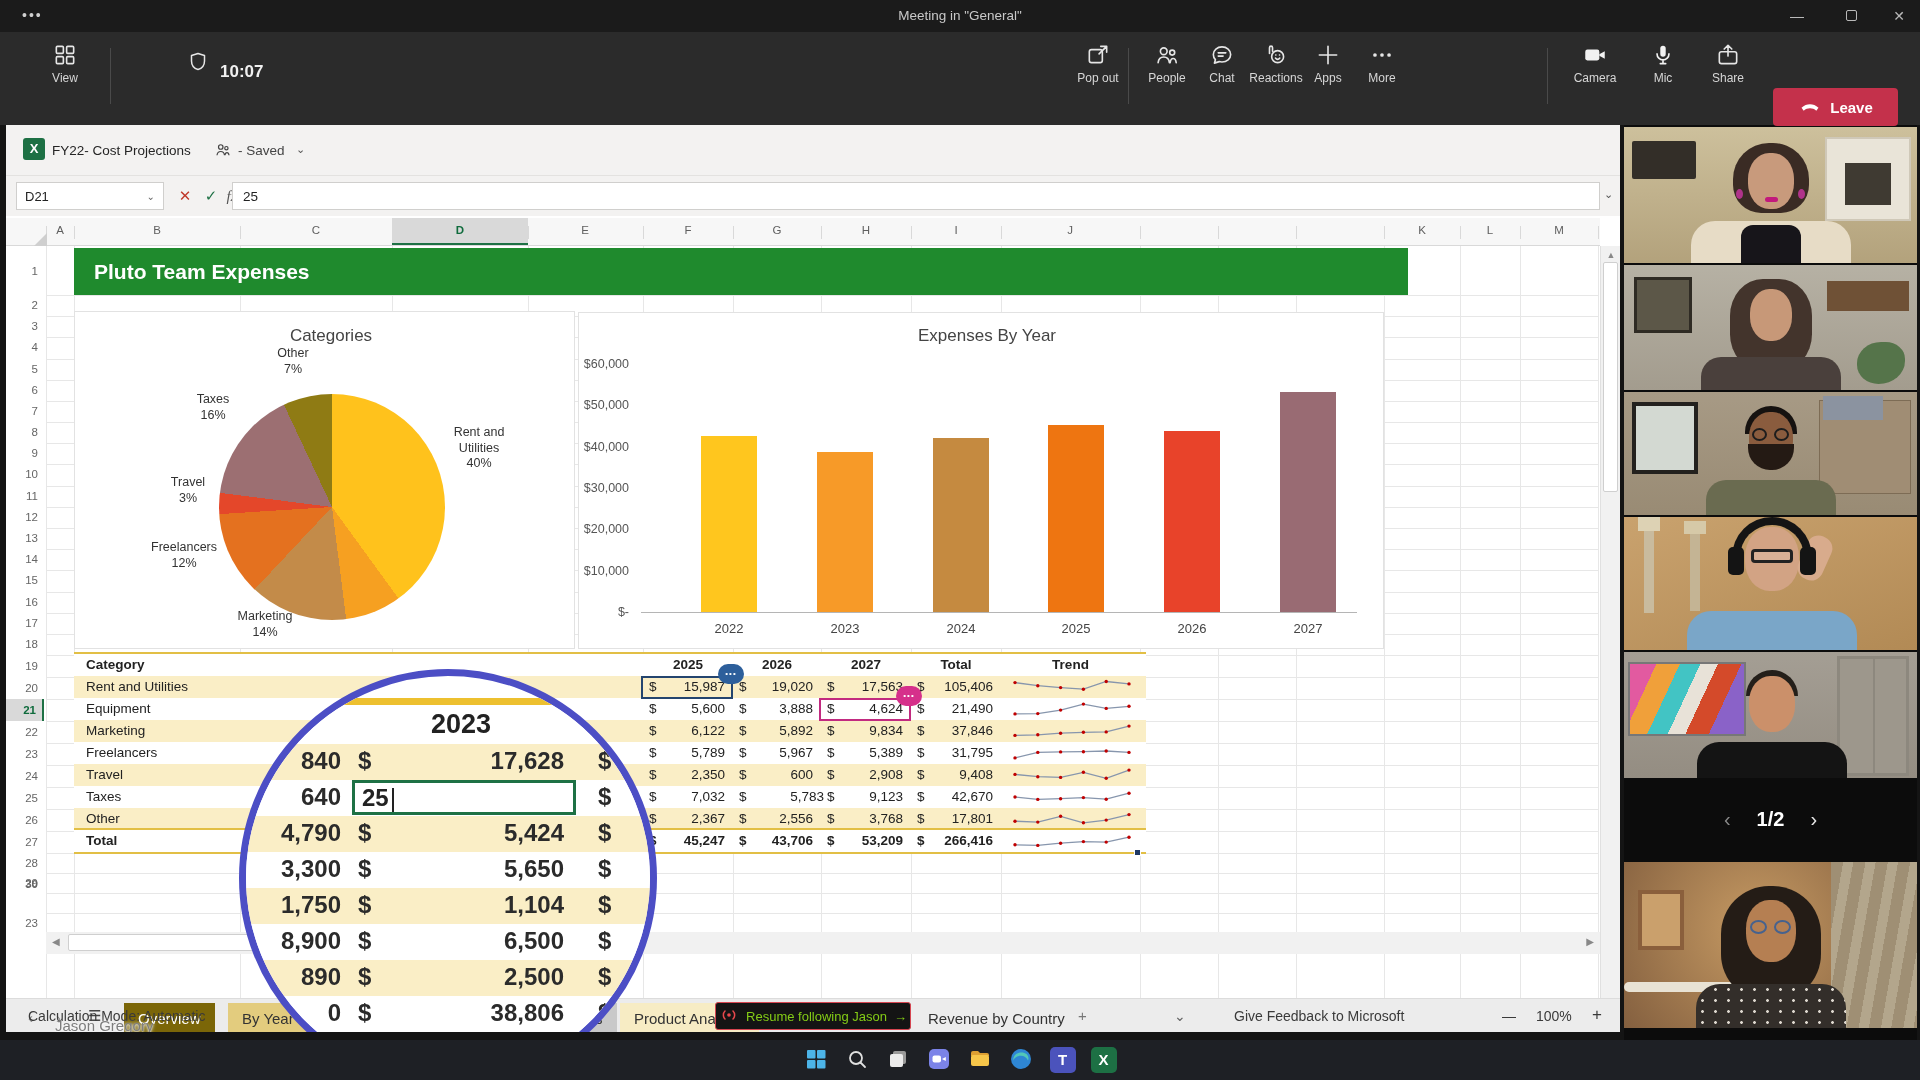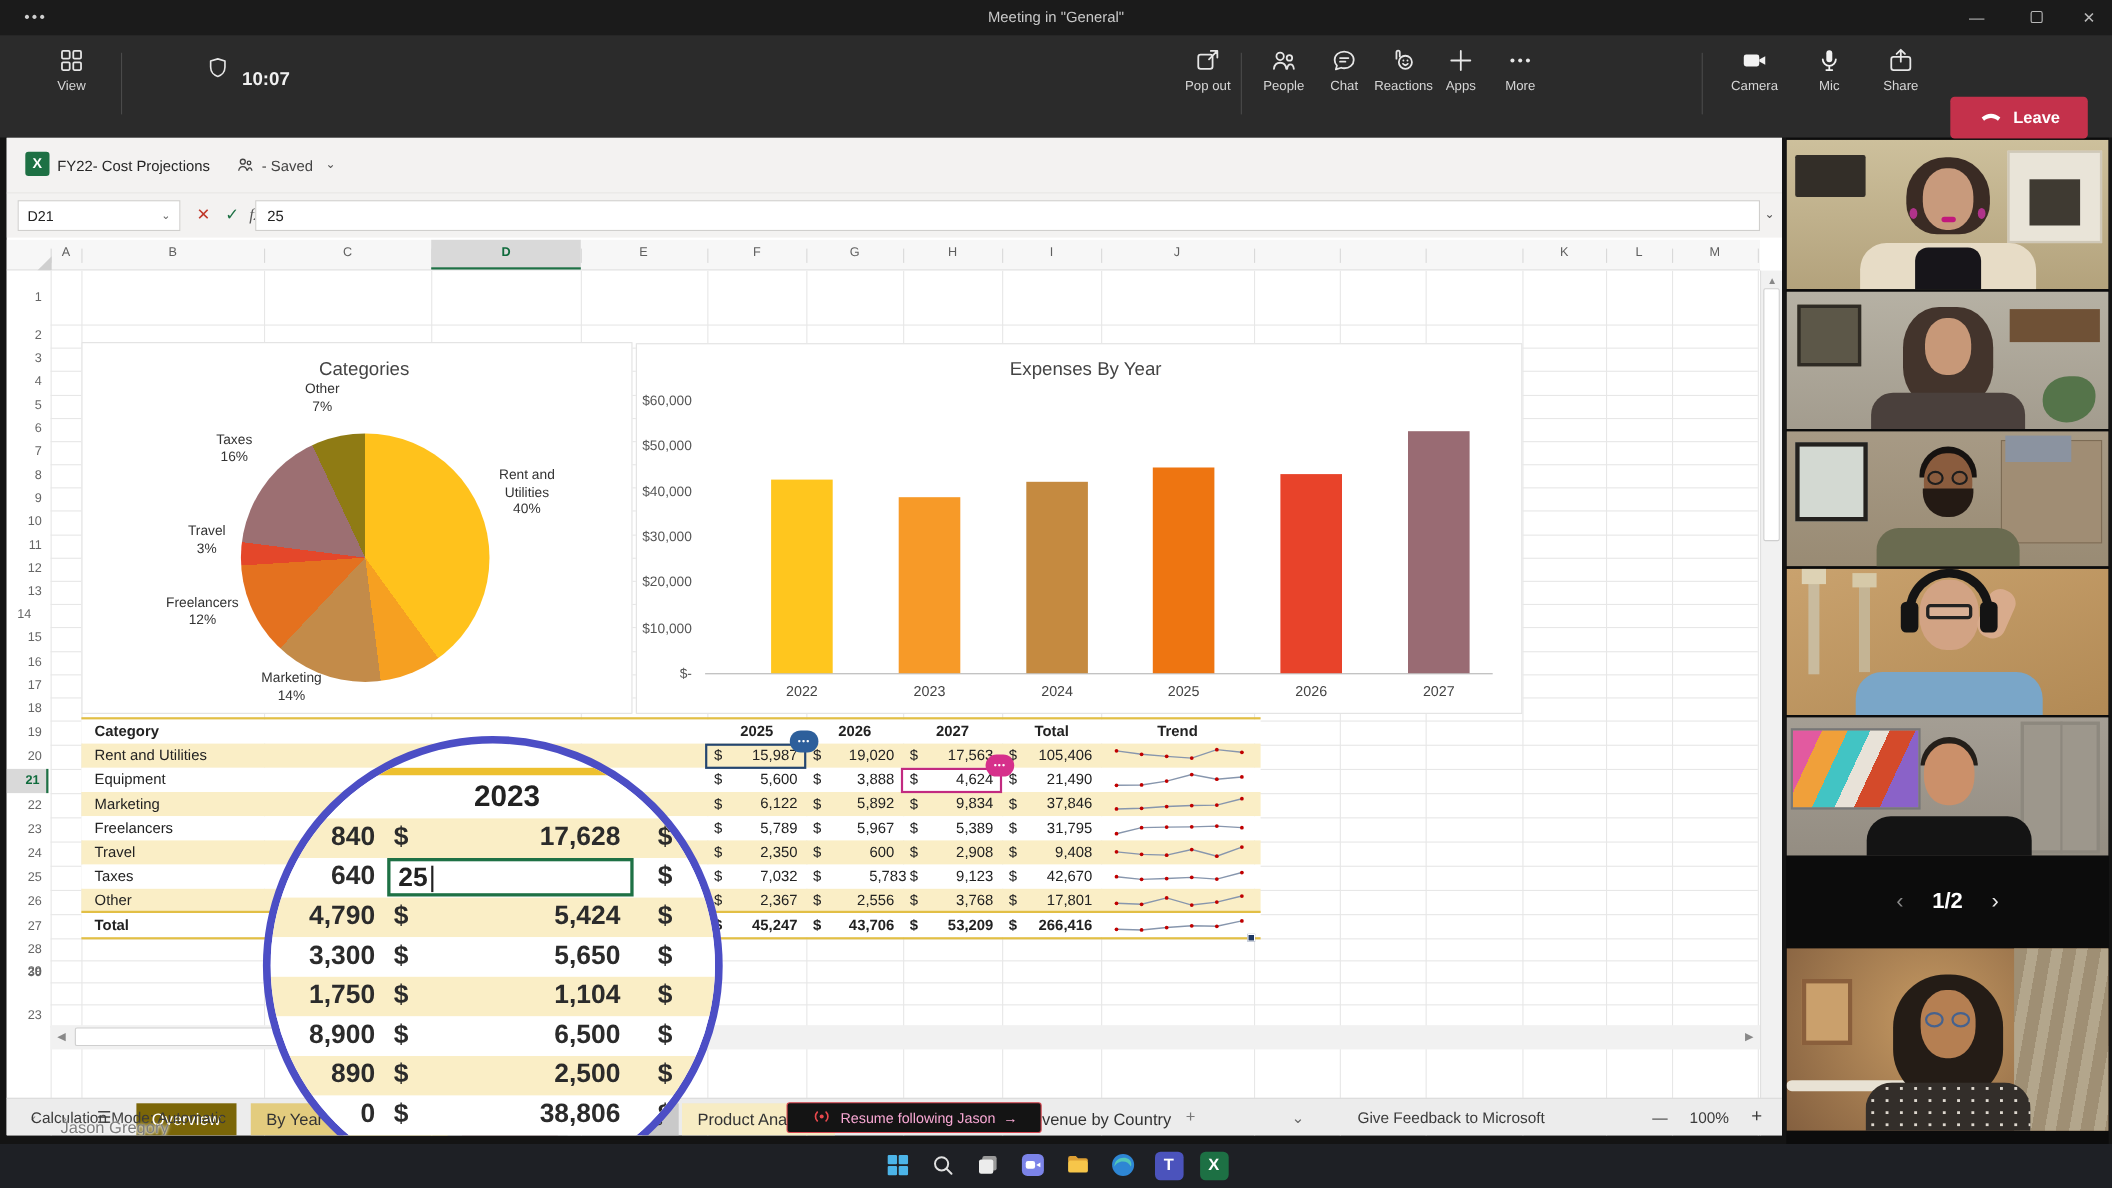--- a/index.html
+++ b/index.html
@@ -111,23 +111,23 @@
   .sheettab.olive  { background:#7b6608; color:#fff; }
   .sheettab.tan    { background:#e3cc7e; }
   .sheettab.yellow { background:#f5d848; }
   .sheettab.maroon { background:#7a4b50; color:#fff; }
   .sheettab.gray   { background:#c9c9c9; }
   .sheettab.pale   { background:#f7ecc4; }
   #jason-tag { left:49px; top:892px; z-index:12; font-size:15px; color:#7d7d7d;
                text-shadow:0 1px 2px rgba(255,255,255,.95), 0 0 4px rgba(255,255,255,.9); } 
   #statusbar { left:0; top:875px; width:1614px; height:32px; }
   .st-item { position:absolute; top:8px; font-size:14px; color:#3a3a3a; }
-  #resume-btn { position:absolute; left:709px; top:2px; width:232px; height:28px; background:#141414;
+  #resume-btn { position:absolute; left:709px; top:2px; width:196px; height:28px; background:#141414;
                 border:1.5px solid #d64550; border-radius:3px; display:flex; align-items:center;
-                justify-content:center; gap:7px; color:#f9a8d4; font-size:13px; cursor:pointer; }
+                justify-content:center; gap:7px; color:#84cc16; font-size:13px; cursor:pointer; }
 
   
   #taskbar { left:0; top:1040px; width:1920px; height:40px; background:#1e2025; z-index:30;
              display:flex; align-items:center; justify-content:center; gap:15px; }
   .tb-ic { width:26px; height:26px; position:relative; cursor:pointer; }
   .tb-letter { position:absolute; inset:0; border-radius:5px; color:#fff; font-weight:bold; font-size:15px;
                text-align:center; line-height:26px; }
 
   
   #rail { left:1624px; top:125px; width:293px; height:915px; background:#0c0c0c; z-index:6; overflow:hidden; }
@@ -409,40 +409,41 @@
         <div class="rownum" style="top: 91px; height: 21px; line-height: 21px;">4</div>
         <div class="rownum" style="top: 113px; height: 21px; line-height: 21px;">5</div>
         <div class="rownum" style="top: 134px; height: 21px; line-height: 21px;">6</div>
         <div class="rownum" style="top: 155px; height: 21px; line-height: 21px;">7</div>
         <div class="rownum" style="top: 176px; height: 21px; line-height: 21px;">8</div>
         <div class="rownum" style="top: 197px; height: 21px; line-height: 21px;">9</div>
         <div class="rownum" style="top: 218px; height: 21px; line-height: 21px;">10</div>
         <div class="rownum" style="top: 240px; height: 21px; line-height: 21px;">11</div>
         <div class="rownum" style="top: 261px; height: 21px; line-height: 21px;">12</div>
         <div class="rownum" style="top: 282px; height: 21px; line-height: 21px;">13</div>
-        <div class="rownum" style="top: 303px; height: 21px; line-height: 21px; text-align: center;">14</div>
+        <div class="rownum" style="top: 303px; height: 21px; line-height: 21px;">14</div>
         <div class="rownum" style="top: 324px; height: 21px; line-height: 21px;">15</div>
         <div class="rownum" style="top: 346px; height: 21px; line-height: 21px;">16</div>
         <div class="rownum" style="top: 367px; height: 21px; line-height: 21px;">17</div>
         <div class="rownum" style="top: 388px; height: 21px; line-height: 21px;">18</div>
         <div class="rownum" style="top: 409px; height: 22px; line-height: 22px;">19</div>
         <div class="rownum" style="top: 431px; height: 22px; line-height: 22px;">20</div>
         <div class="rownum sel" style="top: 453px; height: 22px; line-height: 22px;">21</div>
         <div class="rownum" style="top: 475px; height: 22px; line-height: 22px;">22</div>
         <div class="rownum" style="top: 497px; height: 22px; line-height: 22px;">23</div>
         <div class="rownum" style="top: 519px; height: 22px; line-height: 22px;">24</div>
         <div class="rownum" style="top: 541px; height: 22px; line-height: 22px;">25</div>
         <div class="rownum" style="top: 563px; height: 22px; line-height: 22px;">26</div>
         <div class="rownum" style="top: 585px; height: 22px; line-height: 22px;">27</div>
         <div class="rownum" style="top: 607px; height: 20px; line-height: 20px;">28</div>
         <div class="rownum" style="top: 627px; height: 20px; line-height: 20px;">29</div>
         <div class="rownum" style="top: 628px; height: 20px; line-height: 20px; font-weight: bold;">30</div>
         <div class="rownum" style="top: 667px; height: 20px; line-height: 20px;">23</div>
       </div>
 
+    <div class="abs" id="banner">Pluto Team Expenses</div>
 
     <div class="abs chartcard" id="pie-card">
         <div class="charttitle" style="left: 256px; top: 14px;">Categories</div>
         <div id="pie-disc" style="position: absolute; left: 144px; top: 82px; width: 226px; height: 226px; border-radius: 50%; background: conic-gradient(rgb(255, 194, 28) 0%, rgb(255, 194, 28) 40%, rgb(246, 160, 33) 40%, rgb(246, 160, 33) 48%, rgb(195, 139, 73) 48%, rgb(195, 139, 73) 62%, rgb(228, 113, 31) 62%, rgb(228, 113, 31) 74%, rgb(228, 71, 42) 74%, rgb(228, 71, 42) 77%, rgb(156, 111, 114) 77%, rgb(156, 111, 114) 93%, rgb(143, 123, 20) 93%, rgb(143, 123, 20) 100%);"></div>
         <div class="pielabel" style="left: 404px; top: 136px;">
           <div>Rent and</div>
           <div>Utilities</div>
           <div>40%</div>
         </div>
         <div class="pielabel" style="left: 190px; top: 313px;">

